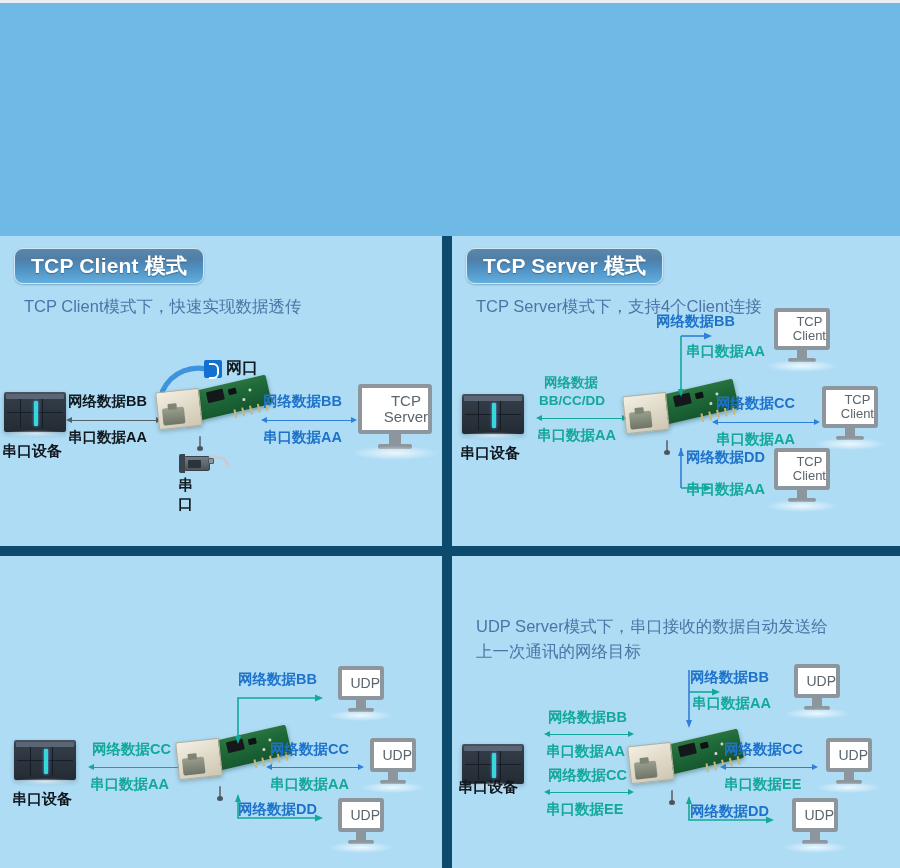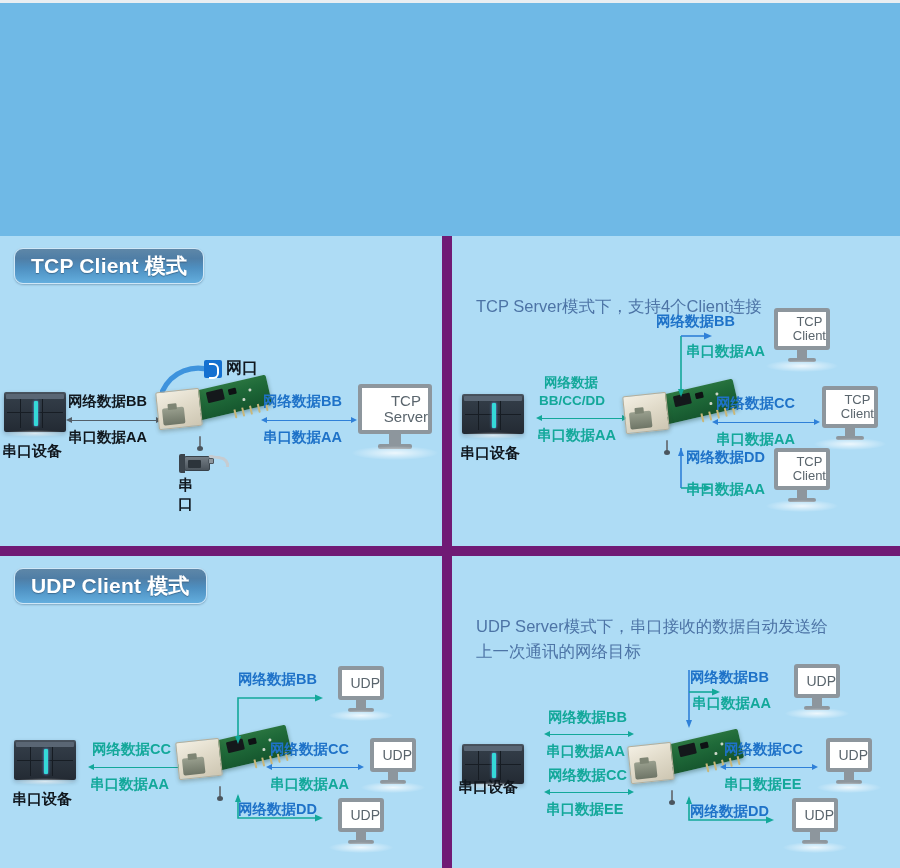--- a/index.html
+++ b/index.html
@@ -2,21 +2,21 @@
 <html><head>
 <meta charset="utf-8">
 <style>
   * { box-sizing: border-box; margin: 0; padding: 0; }
   html, body {
     width: 900px; height: 868px;
     font-family: "Liberation Sans", "DejaVu Sans", sans-serif;
     background: #6fb9e6;
     overflow: hidden;
   }
-  #page { position: relative; width: 900px; height: 868px; background: #701a75; }
+  #page { position: relative; width: 900px; height: 868px; background: #0c4a6e; }
 
   
   .top-band { position: absolute; left:0; top:0; width:900px; height:236px; background:#6fb9e6; }
   .top-hairline { position:absolute; left:0; top:0; width:900px; height:3px; background:#e9eef2; }
 
   
   .grid { position: absolute; left:0; top:236px; width:900px; height:632px; }
   .panel {
     position: absolute;
     background: #aedcf5;
@@ -157,20 +157,21 @@
 <div id="page">
 
   <div class="top-band">
     <div class="top-hairline"></div>
   </div>
 
   <div class="grid">
 
     <div class="panel p-tl">
       <div class="badge">TCP Client 模式</div>
+      <div class="desc">TCP Client模式下，快速实现数据透传</div>
 
       <div class="stage">
 
         <svg class="swoosh" style="left:160px; top:126px;" width="60" height="34">
           <path d="M2 30 C 12 8, 34 3, 50 8" stroke="#2a86d8" stroke-width="5" fill="none" stroke-linecap="round" opacity=".85"></path>
         </svg>
         <div class="netport" style="left:204px; top:122px;">
           <span class="ico"></span>
           <span class="txt">网口</span>
         </div>
@@ -239,20 +240,21 @@
             <span>Server</span></span>
           </div>
           <div class="neck" style="top:50px; width:12px; height:10px;"></div>
           <div class="foot" style="top:60px; width:34px; height:5px;"></div>
           <div class="gshadow" style="top:62px; width:86px; height:14px;"></div>
         </div>
       </div>
     </div>
 
     <div class="panel p-tr">
+      <div class="badge">TCP Server 模式</div>
       <div class="desc">TCP Server模式下，支持4个Client连接</div>
 
       <div class="stage">
 
         <div class="plc" style="left:10px; top:158px;">
           <div class="body"></div>
             <div class="top-strip"></div>
           <div class="vline" style="left:16px;"></div>
             <div class="vline" style="left:38px;"></div>
           <div class="hline" style="top:20px;"></div>
@@ -342,21 +344,20 @@
             <span>Client</span></span>
           </div>
           <div class="neck" style="top:42px; width:10px; height:8px;"></div>
           <div class="foot" style="top:50px; width:28px; height:4px;"></div>
           <div class="gshadow" style="top:52px; width:72px; height:12px;"></div>
         </div>
       </div>
     </div>
 
     <div class="panel p-bl">
-      <div class="badge">UDP Client 模式</div>
 
       <div class="stage">
 
         <div class="plc" style="left:14px; top:184px;">
           <div class="body"></div>
             <div class="top-strip"></div>
           <div class="vline" style="left:16px;"></div>
             <div class="vline" style="left:38px;"></div>
           <div class="hline" style="top:20px;"></div>
           <div class="cyan" style="left:30px;"></div>

